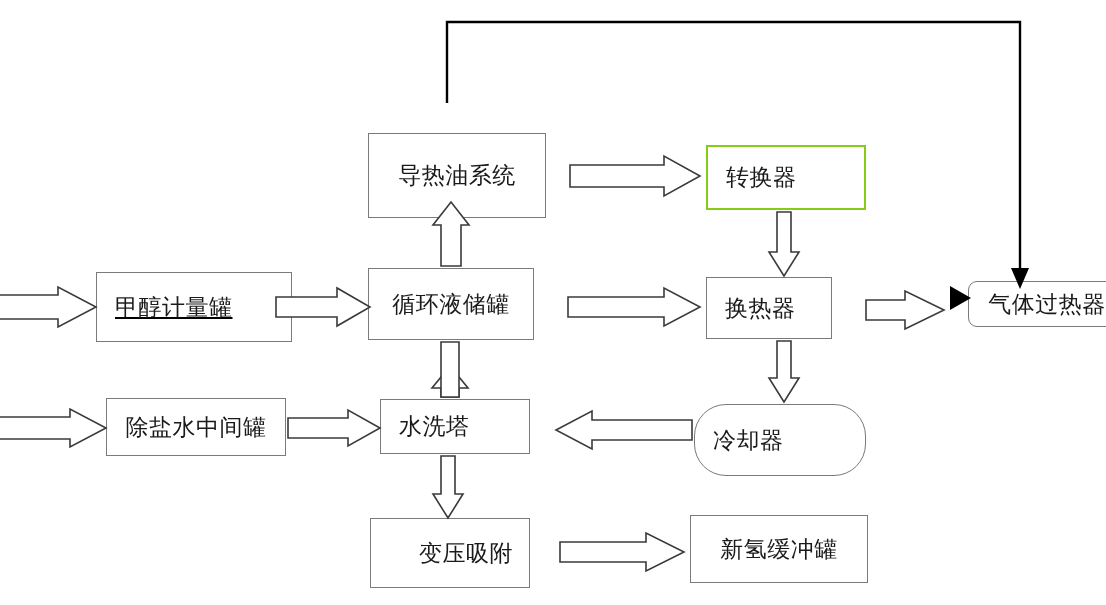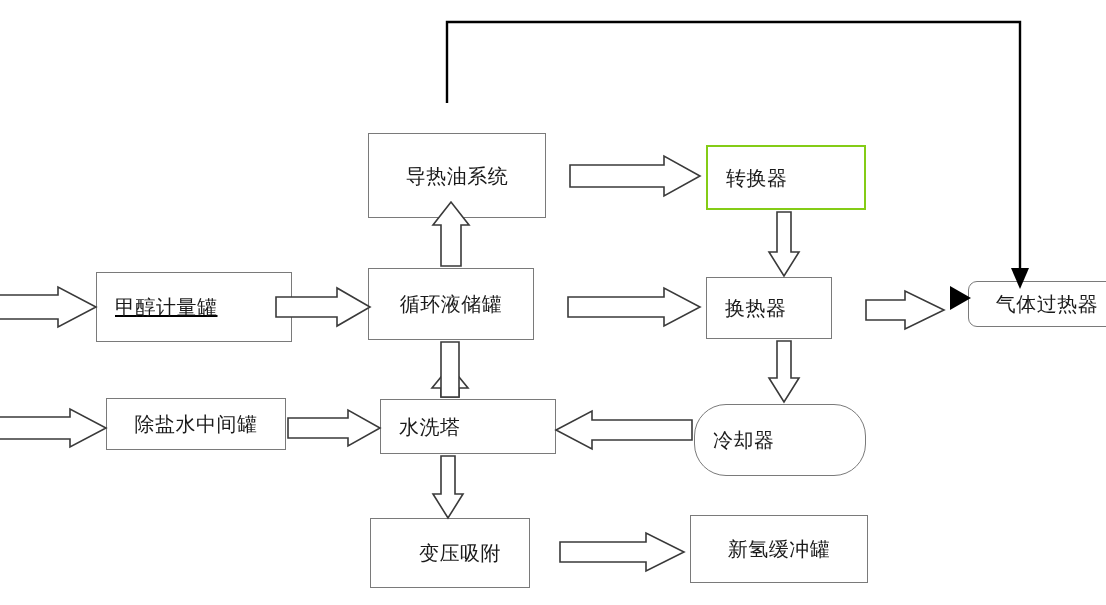--- a/index.html
+++ b/index.html
@@ -23,21 +23,21 @@
     border: 1px solid #7a7a7a;
     background: transparent;
     display: flex;
     align-items: center;
     justify-content: flex-start;
   }
   .node.bold-border {
     border: 2px solid #84cc16;
   }
   .node .label {
-    font-size: 20px;
+    font-size: 23px;
     line-height: 1;
     color: #1a1a1a;
     white-space: nowrap;
     padding-left: 18px;
     letter-spacing: 0.5px;
   }
   .node.center .label {
     padding-left: 0;
     width: 100%;
     text-align: center;
@@ -83,24 +83,24 @@
       </div>
       <div class="node center" style="left: 368px; top: 268px; width: 166px; height: 72px;">
         <span class="label">循环液储罐</span>
       </div>
       <div class="node" style="left: 706px; top: 277px; width: 126px; height: 62px;">
         <span class="label">换热器</span>
       </div>
       <div class="node center" style="left: 968px; top: 281px; width: 158px; height: 46px; border-radius: 9px;">
         <span class="label">气体过热器</span>
       </div>
-      <div class="node center" style="left: 106px; top: 398px; width: 180px; height: 52px;">
+      <div class="node center" style="left: 106px; top: 398px; width: 180px; height: 58px;">
         <span class="label">除盐水中间罐</span>
       </div>
-      <div class="node" style="left: 380px; top: 399px; width: 176px; height: 55px;">
+      <div class="node" style="left: 380px; top: 399px; width: 150px; height: 55px;">
         <span class="label">水洗塔</span>
       </div>
       <div class="node" style="left: 694px; top: 404px; width: 172px; height: 72px; border-radius: 32px;">
         <span class="label">冷却器</span>
       </div>
       <div class="node" style="left: 370px; top: 518px; width: 160px; height: 70px; padding-left: 30px;">
         <span class="label">变压吸附</span>
       </div>
       <div class="node center" style="left: 690px; top: 515px; width: 178px; height: 68px;">
         <span class="label">新氢缓冲罐</span>

